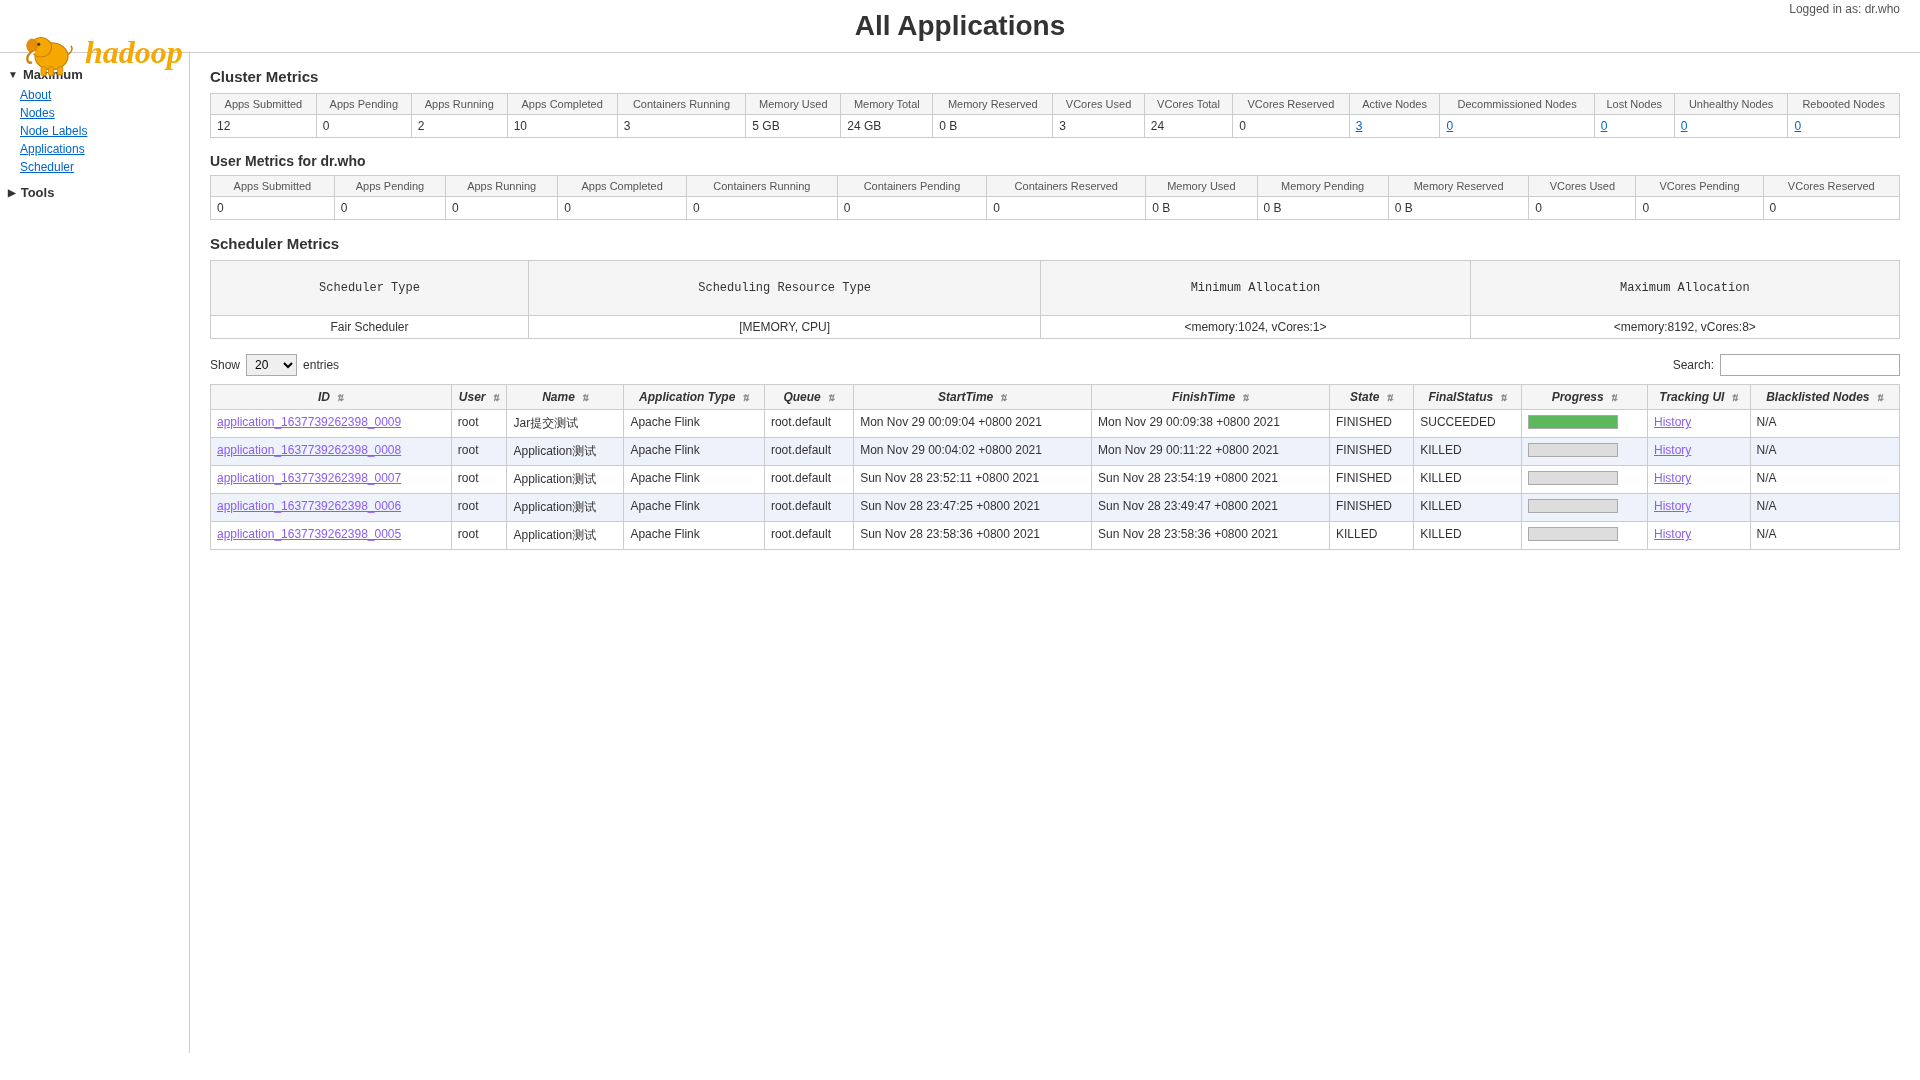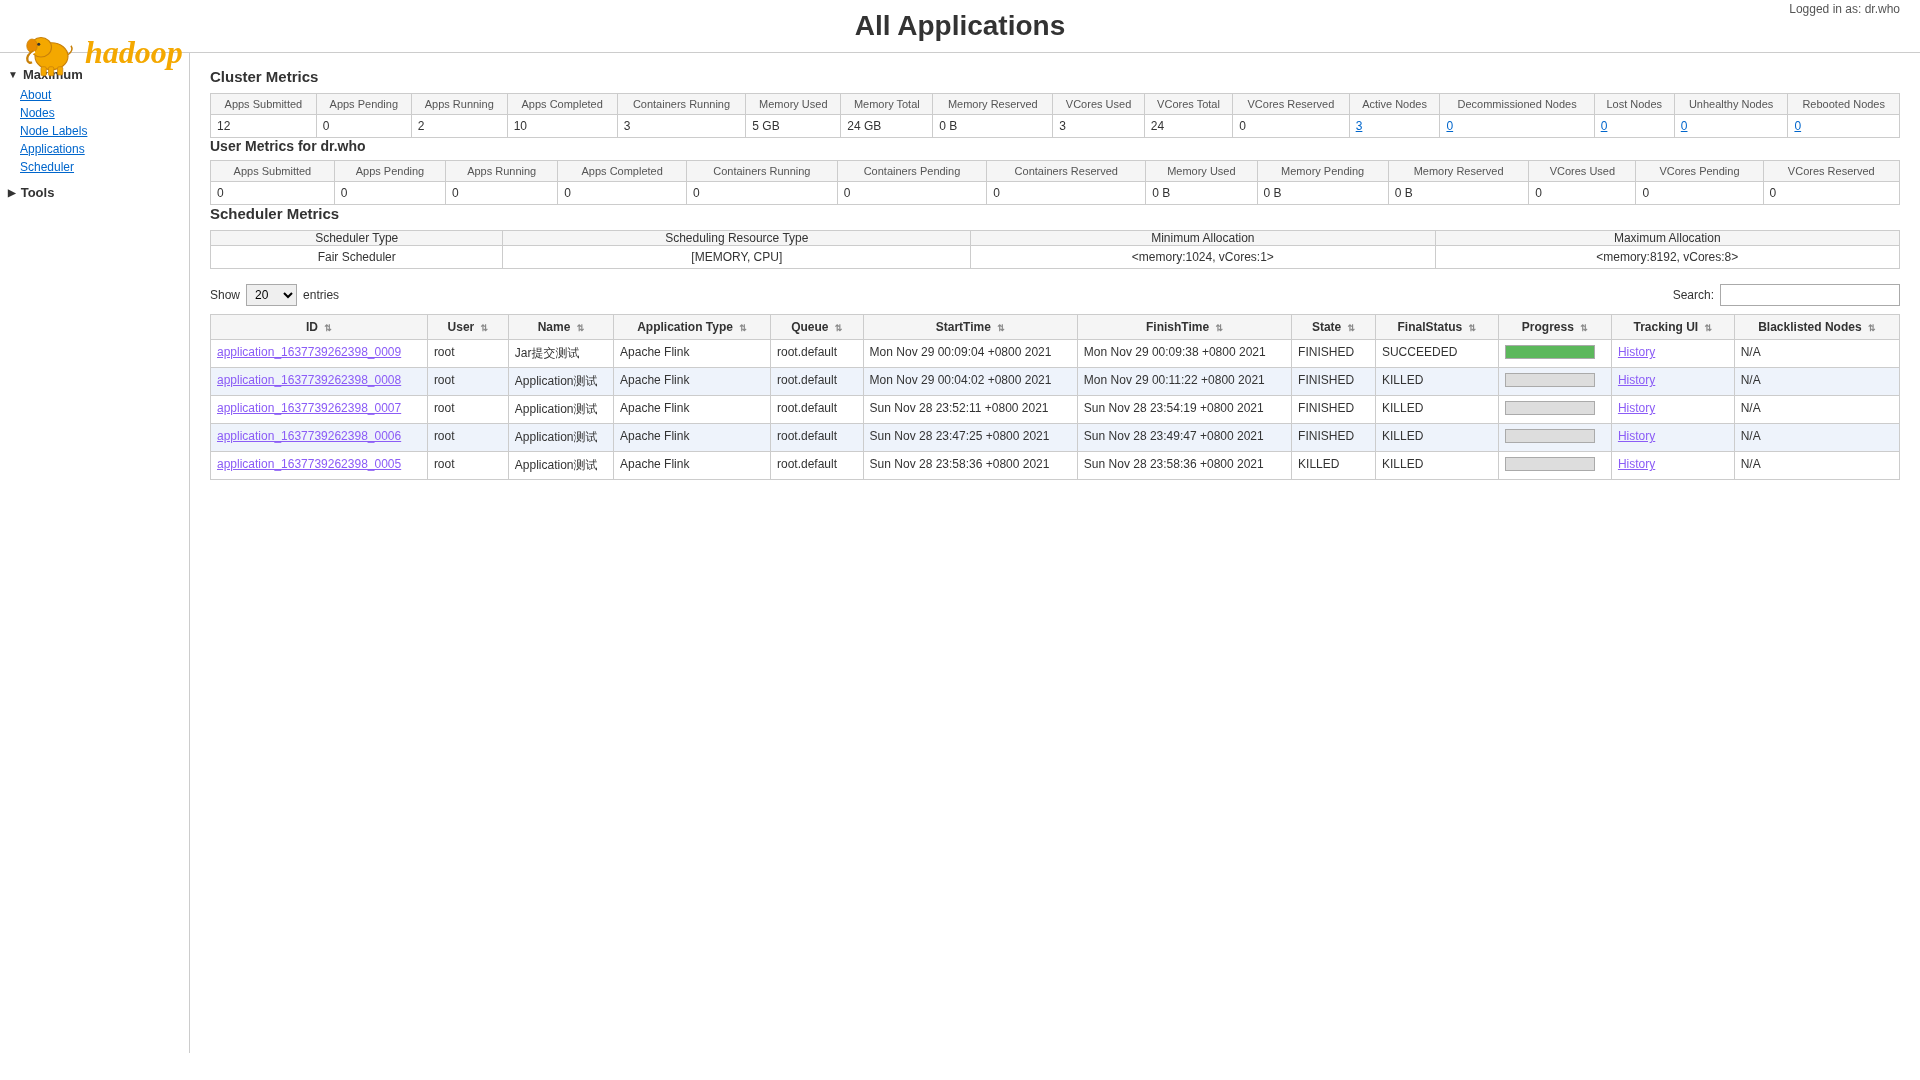--- a/index.html
+++ b/index.html
@@ -24,40 +24,40 @@
     .sidebar-subitem { display: block; padding: 2px 8px 2px 28px; color: #06c; text-decoration: underline; cursor: pointer; font-size: 12px; }
     .sidebar-sub-section { padding-left: 10px; }
     
     
     .content { flex: 1; padding: 15px 20px; overflow-x: auto; }
     
     
     .section-title { font-size: 15px; font-weight: bold; margin-bottom: 8px; color: #333; }
     
     
-    .metrics-table { width: 100%; border-collapse: collapse; margin-bottom: 0; font-size: 12px; }
+    .metrics-table { width: 100%; border-collapse: collapse; margin-bottom: 15px; font-size: 12px; }
     .metrics-table th { border: 1px solid #ccc; padding: 4px 6px; text-align: center; background: #f5f5f5; font-weight: normal; font-size: 11px; color: #555; }
     .metrics-table td { border: 1px solid #ccc; padding: 4px 6px; }
     .metrics-table td a { color: #06c; text-decoration: underline; }
     
     
     .scheduler-table { width: 100%; border-collapse: collapse; margin-bottom: 15px; font-size: 12px; }
-    .scheduler-table th { border: 1px solid #ccc; padding: 0 8px; text-align: center; background: #f5f5f5; font-weight: normal; }
+    .scheduler-table th { border: 1px solid #ccc; padding: 20px 8px; text-align: center; background: #f5f5f5; font-weight: normal; font-family: Liberation Mono, monospace; }
     .scheduler-table td { border: 1px solid #ccc; padding: 4px 8px; text-align: center; }
     
     
     .table-controls { display: flex; justify-content: space-between; align-items: center; margin-bottom: 8px; }
     .show-entries { display: flex; align-items: center; gap: 6px; }
     .show-entries select { padding: 2px 4px; border: 1px solid #aaa; font-size: 12px; }
     .search-box { display: flex; align-items: center; gap: 6px; }
     .search-box input { padding: 3px 6px; border: 1px solid #aaa; font-size: 12px; width: 180px; }
     
     
     .apps-table { width: 100%; border-collapse: collapse; font-size: 12px; }
-    .apps-table th { border: 1px solid #ccc; padding: 5px 16px; text-align: center; background: #f5f5f5; cursor: pointer; white-space: nowrap; }
+    .apps-table th { border: 1px solid #ccc; padding: 5px 2px; text-align: center; background: #f5f5f5; cursor: pointer; white-space: nowrap; font-style: italic; }
     .apps-table th .sort-arrows { font-size: 9px; color: #888; margin-left: 3px; }
     .apps-table td { border: 1px solid #ccc; padding: 5px 6px; vertical-align: top; }
     .apps-table tr:nth-child(even) { background: #eef3fb; }
     .apps-table tr:nth-child(odd) { background: #fff; }
     .apps-table td a { color: #8b5cf6; text-decoration: underline; }
     
     
     .progress-bar { width: 90px; height: 14px; background: #ddd; border: 1px solid #aaa; display: inline-block; }
     .progress-fill { height: 100%; background: #5cb85c; }
     

